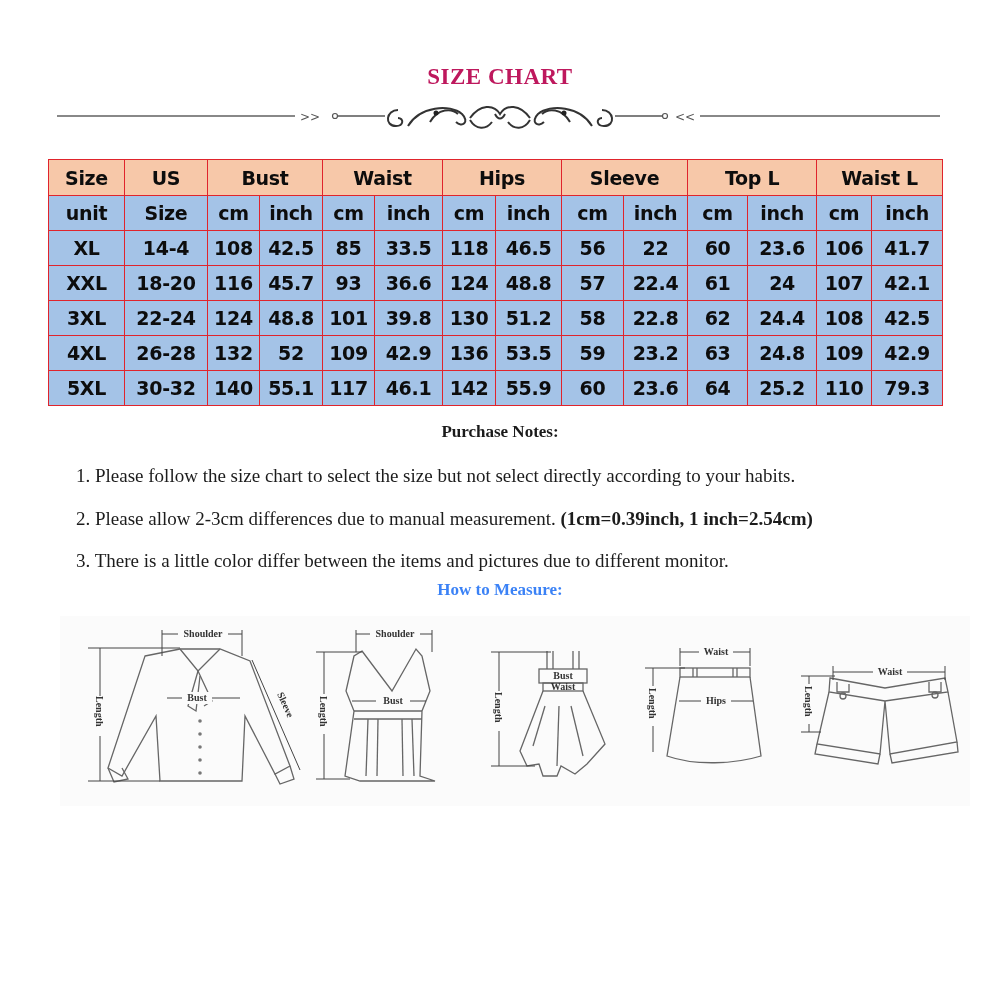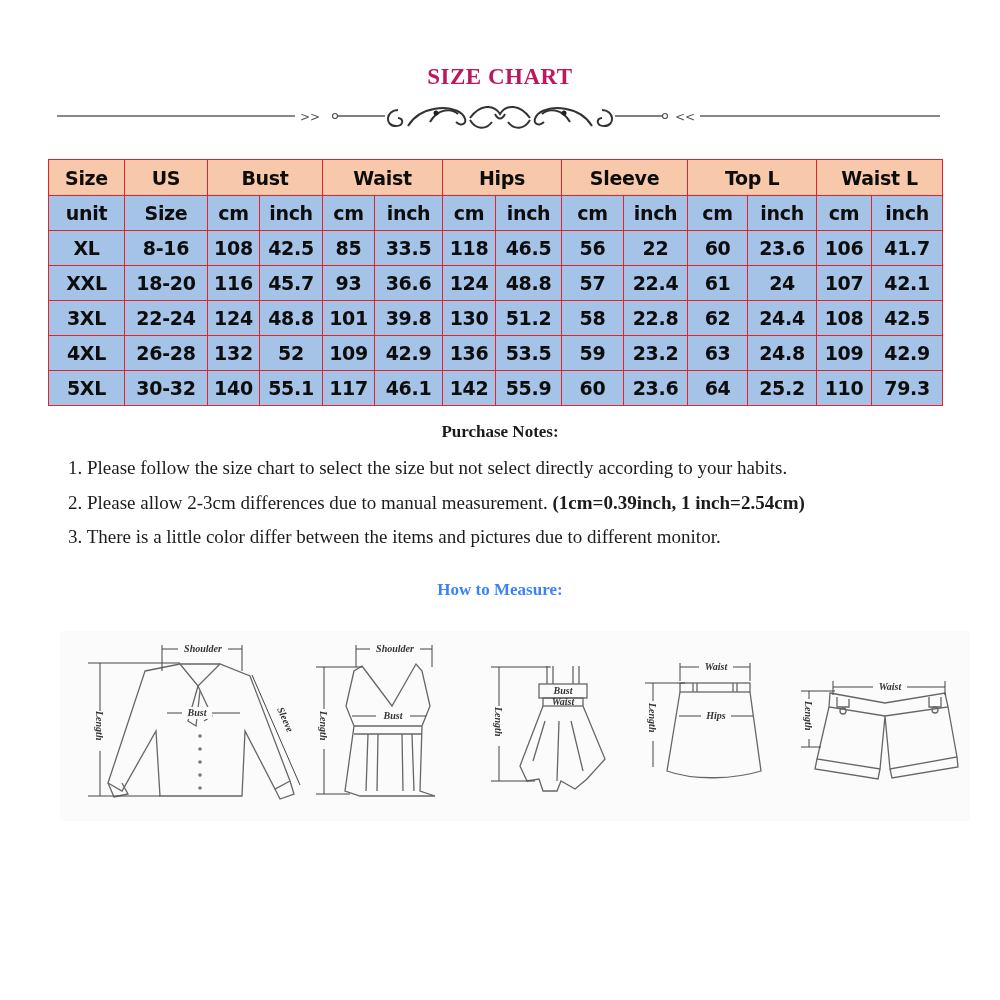--- a/index.html
+++ b/index.html
@@ -15,26 +15,26 @@
     font-family: "DejaVu Sans", sans-serif; font-weight: bold; font-size: 19px; color: #0d0d0d; padding: 0; height: 34px; white-space: nowrap; letter-spacing: -0.3px; }
   tr.row-head td { background: #f7c8a9; height: 35px; }
   tr.row-unit td { background: #a4c3e7; }
   tr.row-data td { background: #a4c3e7; }
   td.left { text-align: left; padding-left: 3px; }
 
   .notes-title { position: absolute; left: 0; width: 1000px; top: 422px; text-align: center;
     font-family: "Liberation Serif", serif; font-weight: bold; font-size: 17px; color: #1a1a1a; }
   .notes { position: absolute; left: 60px; top: 447px; width: 900px;
     font-family: "Liberation Serif", serif; font-size: 19px; line-height: 26.5px; color: #1c1c1c; }
-  .notes p { margin: 8px; }
+  .notes p { margin: 16px; }
   .notes b { font-weight: bold; }
   .measure-title { position: absolute; left: 0; width: 1000px; top: 580px; text-align: center;
     font-family: "Liberation Serif", serif; font-weight: bold; font-size: 17px; color: #3b82f6; }
 
-  .diagrams { position: absolute; left: 60px; top: 631px; width: 910px; height: 190px; background: #fbfbfb; font-style: italic; }
+  .diagrams { position: absolute; left: 60px; top: 616px; width: 910px; height: 190px; background: #fbfbfb; }
   .diagram { position: absolute; top: 0; }
   .diagram svg { display: block; }
   .lbl { font-family: "Liberation Serif", serif; font-weight: bold; font-size: 10px; fill: #333; }
 </style>
 </head>
 <body>
 
 <div class="title">SIZE CHART</div>
 
 <div class="ornament">
@@ -103,21 +103,21 @@
     <td class="left">inch</td>
     <td class="left">cm</td>
     <td class="left">inch</td>
     <td class="left">cm</td>
     <td class="left">inch</td>
     <td class="left">cm</td>
     <td class="left">inch</td>
   </tr>
   <tr class="row-data">
     <td>XL</td>
-    <td>8-16</td>
+    <td>14-4</td>
     <td>108</td>
     <td>42.5</td>
     <td>85</td>
     <td>33.5</td>
     <td>118</td>
     <td>46.5</td>
     <td>56</td>
     <td>22</td>
     <td>60</td>
     <td>23.6</td>

